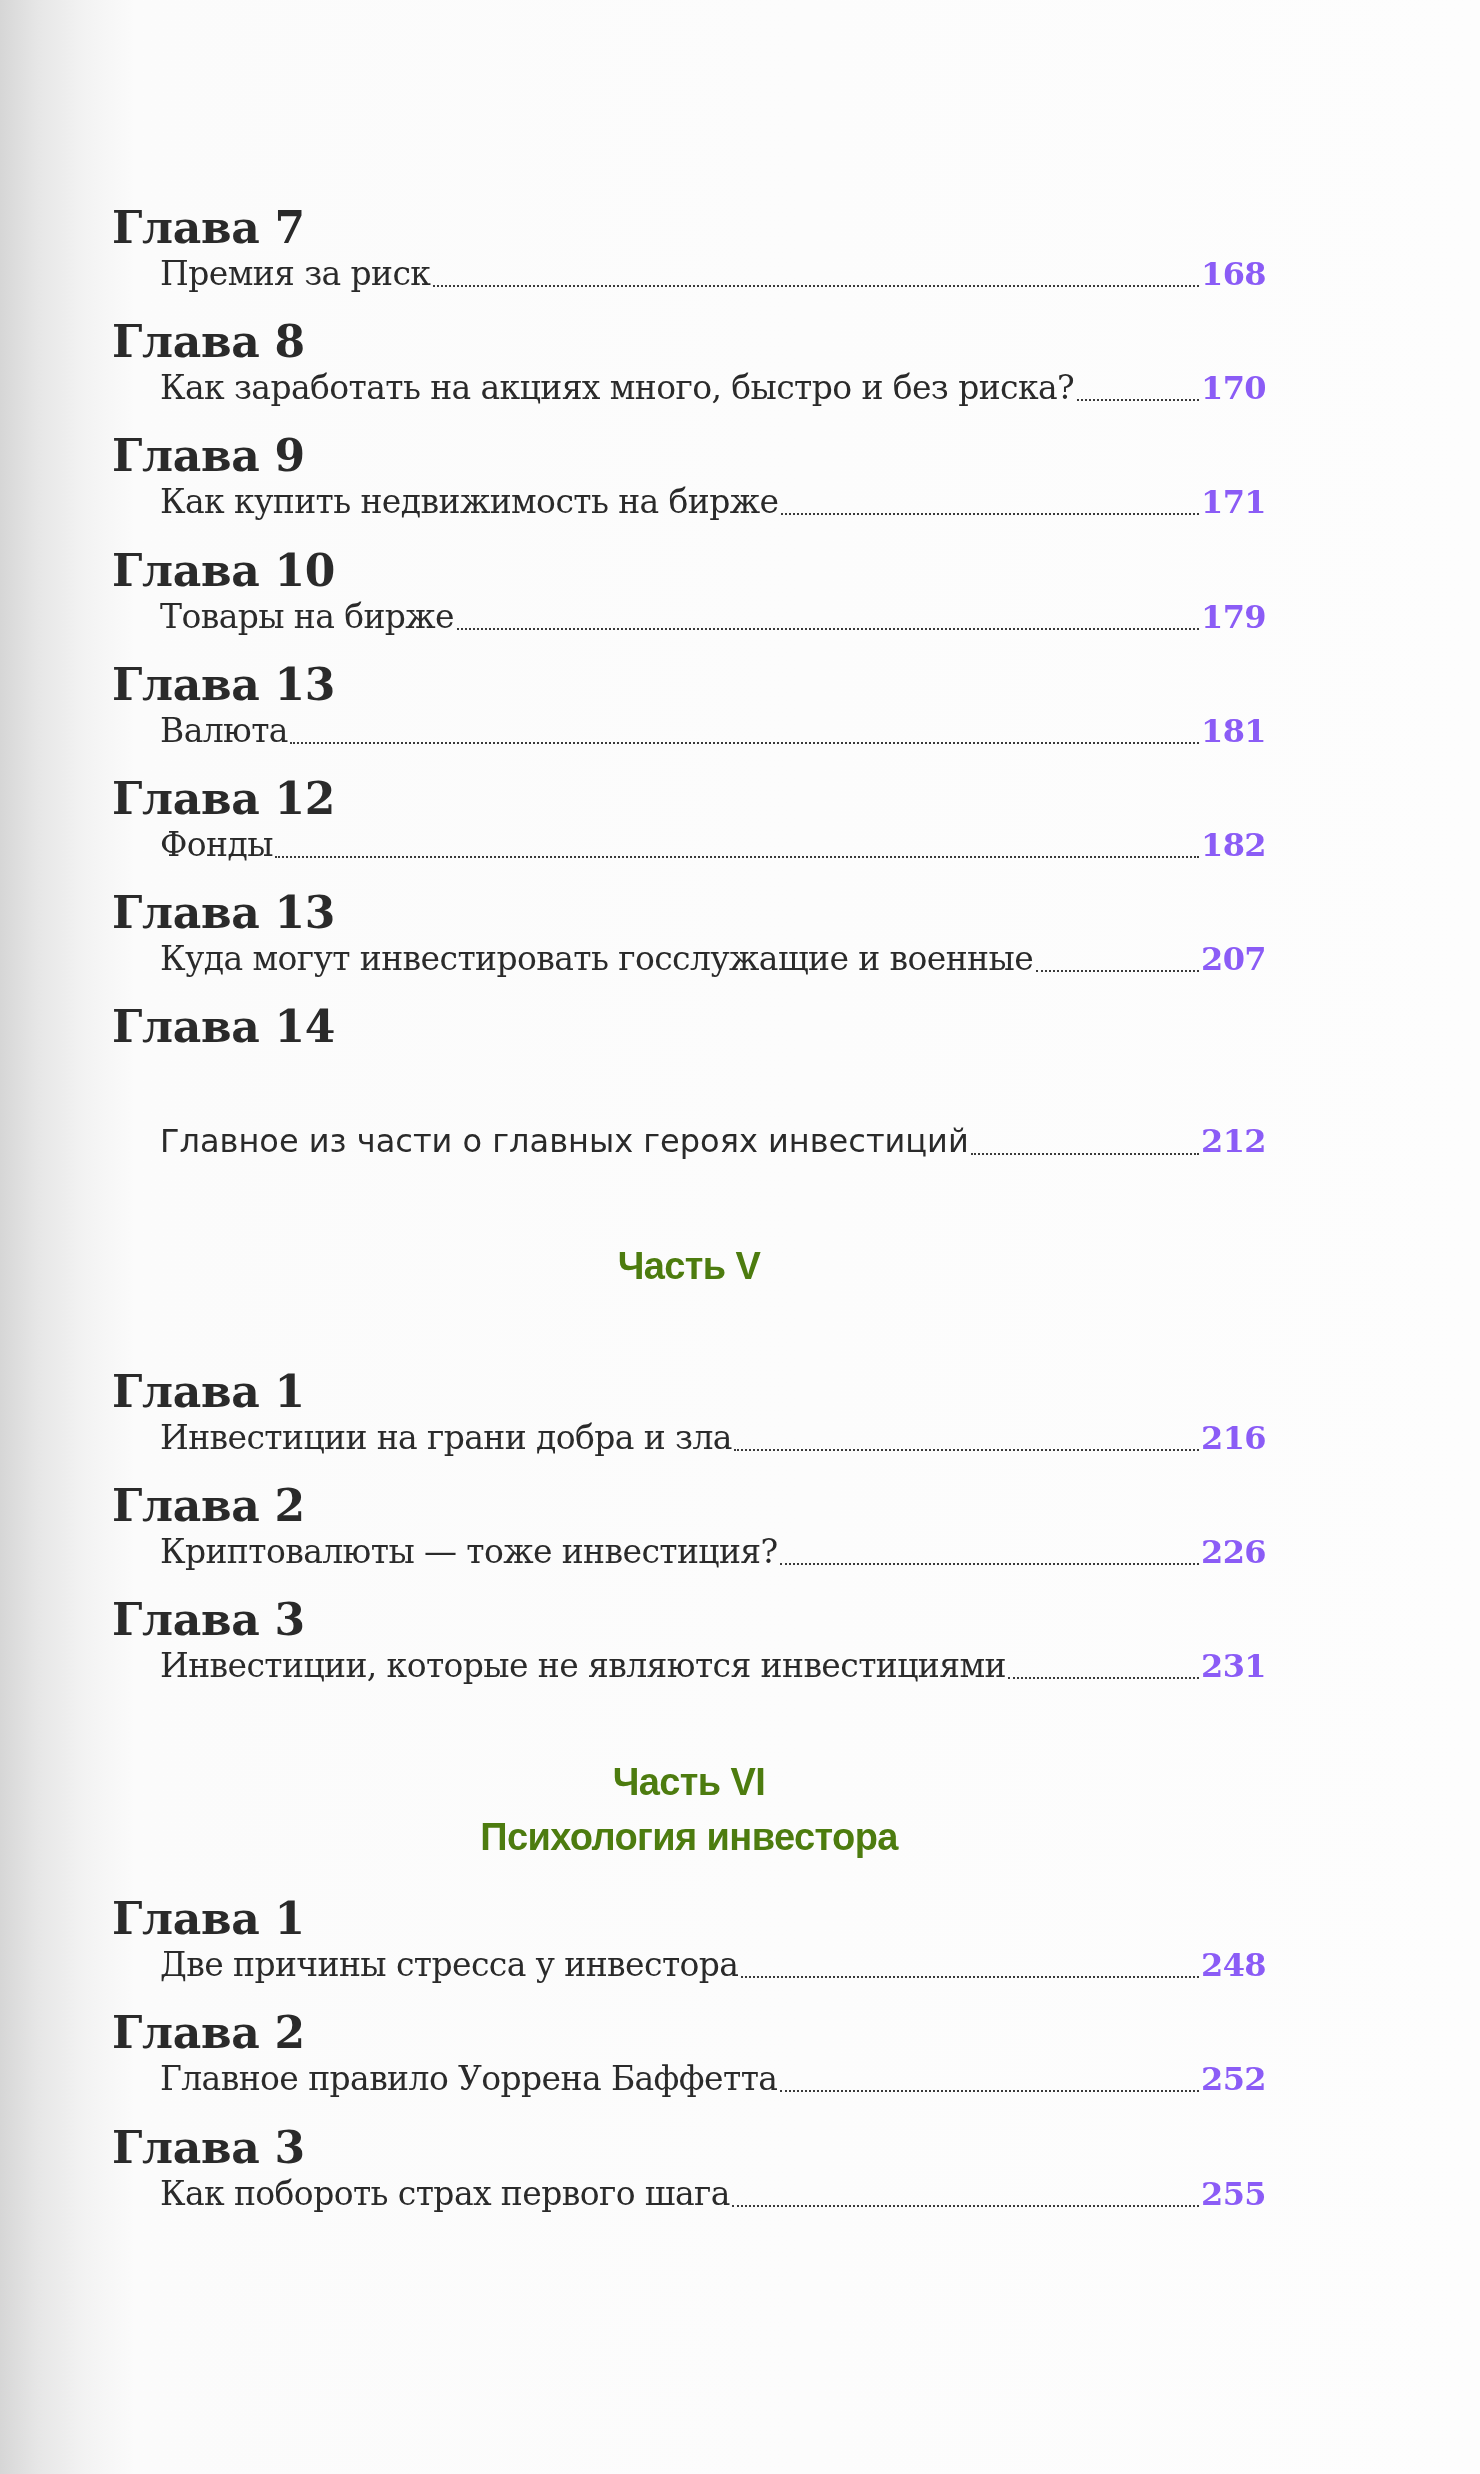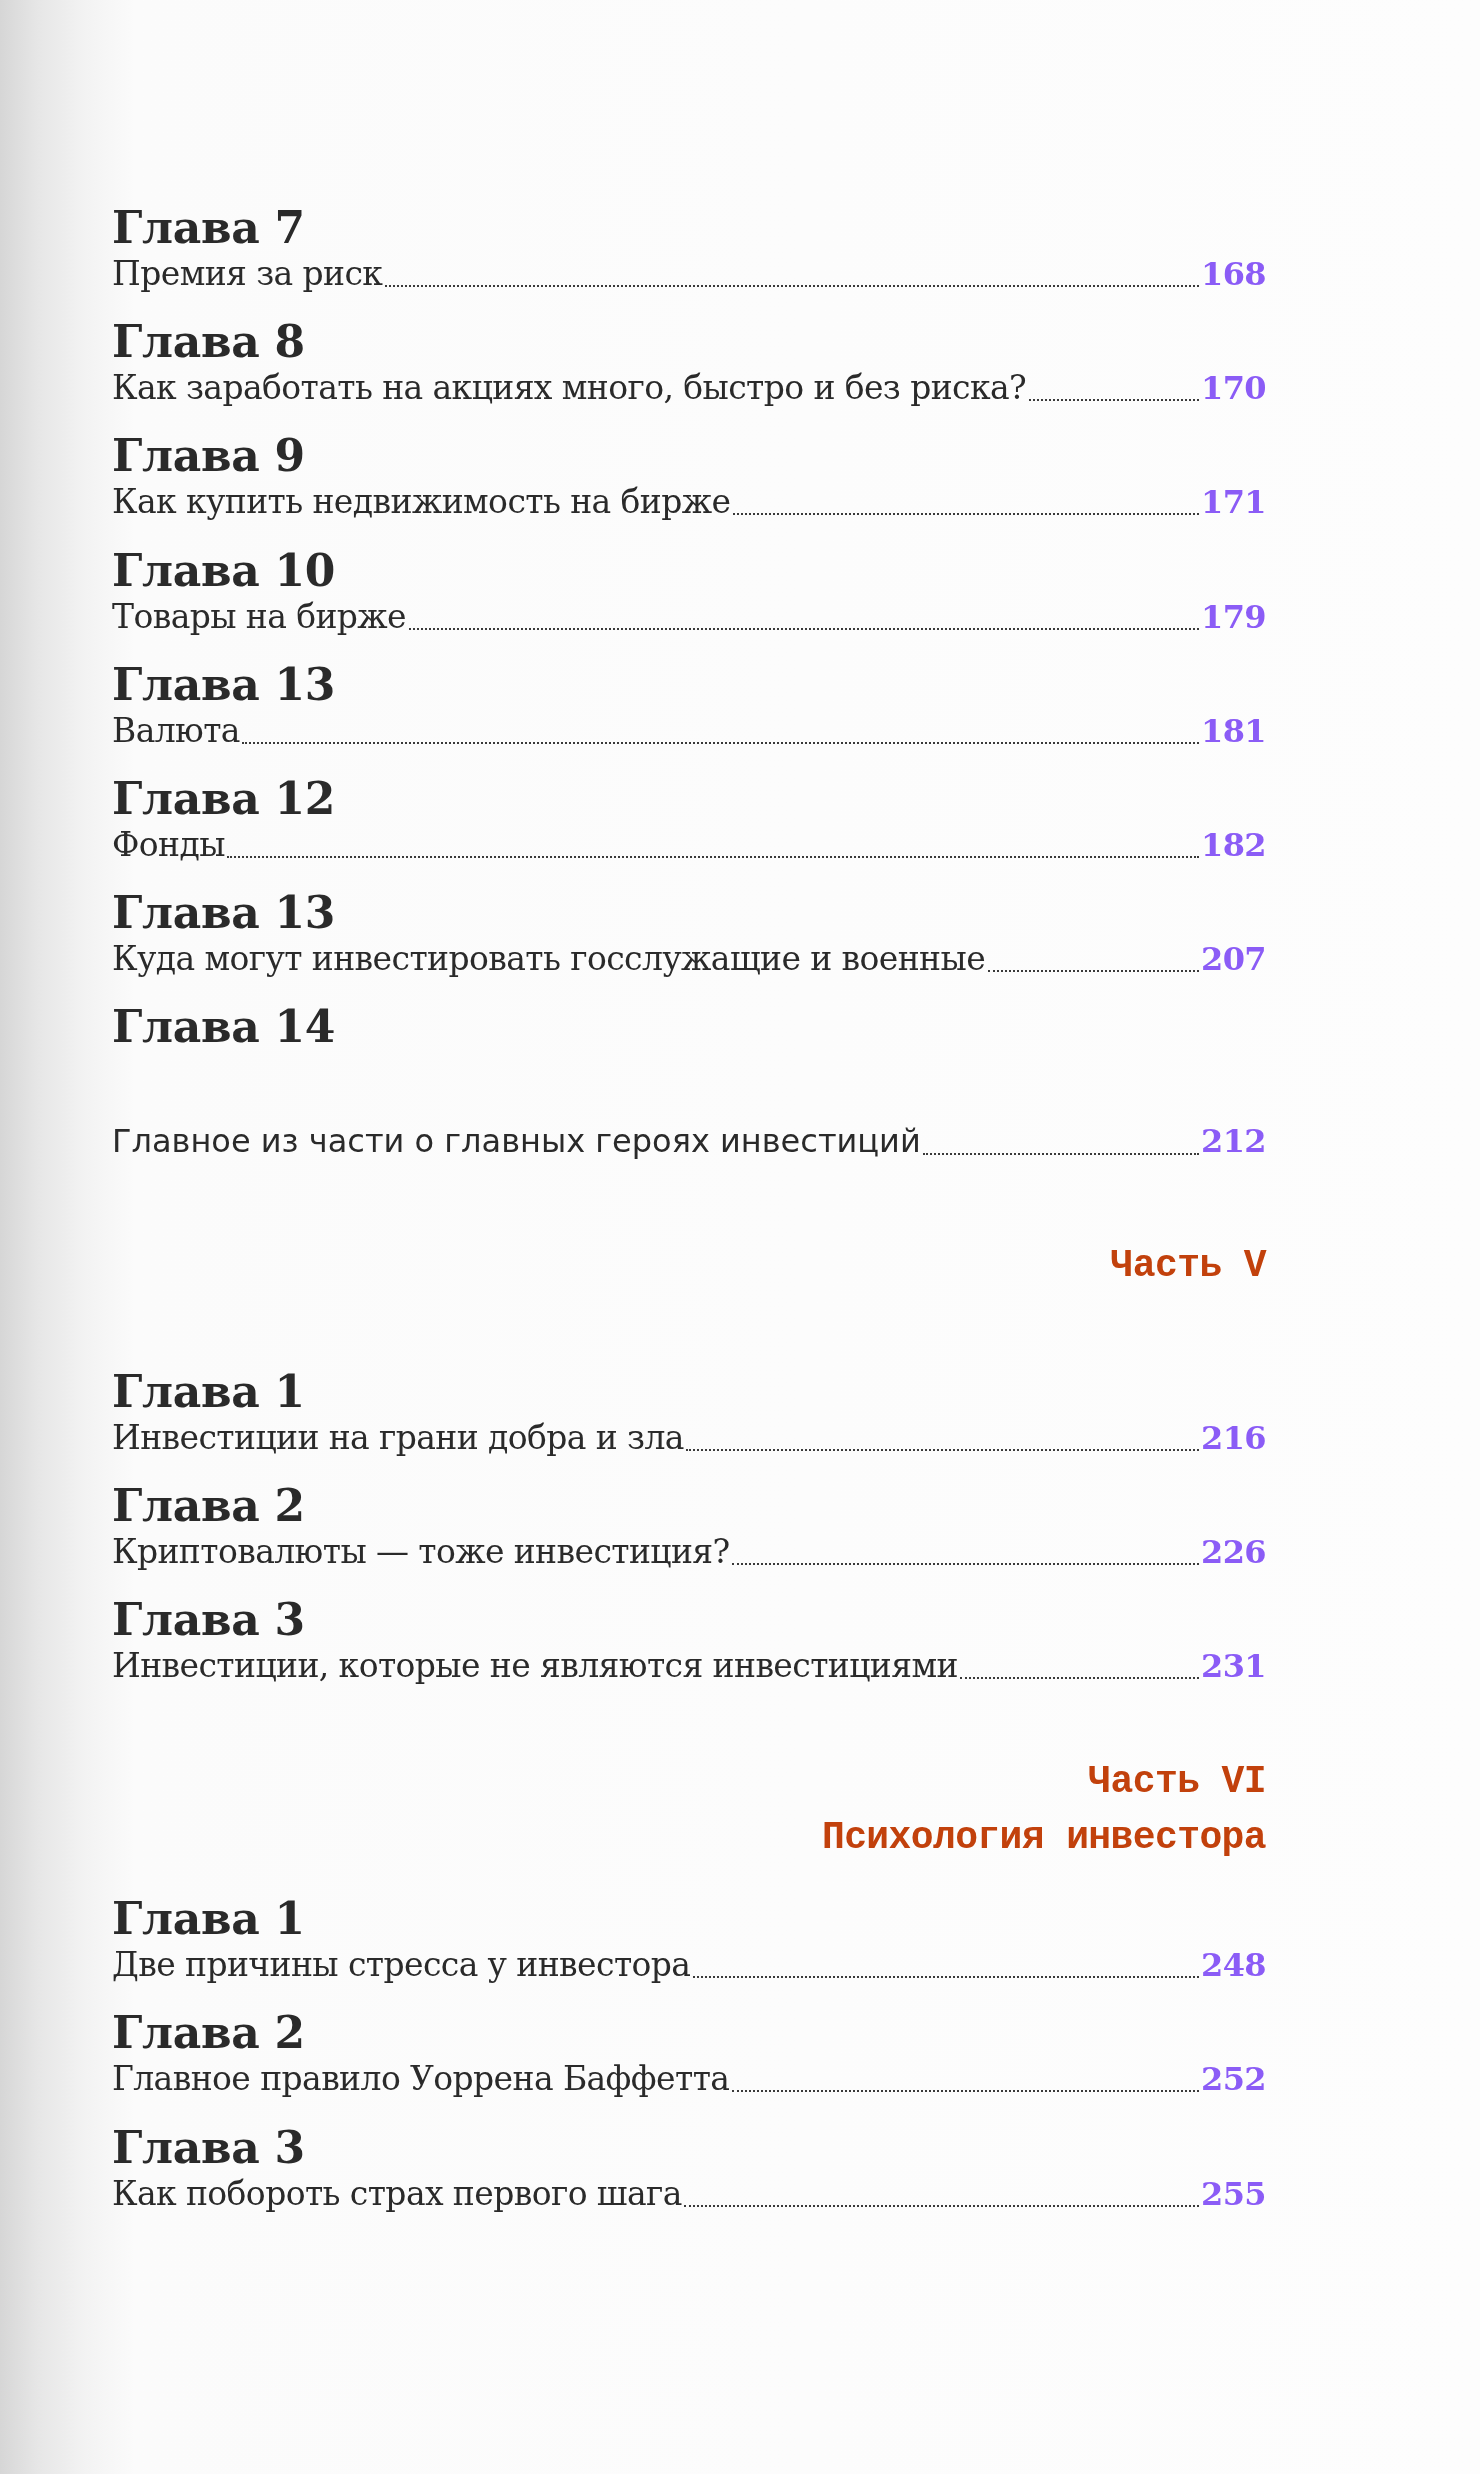--- a/index.html
+++ b/index.html
@@ -20,33 +20,33 @@
     font-size: 44px; line-height: 44px; height: 44px;
     letter-spacing: -0.3px; color: #2a2a2a;
   }
   .ch-row {
     display: flex; align-items: baseline;
     font-family: "DejaVu Serif", serif;
     font-size: 33px; line-height: 47px; height: 47px;
     color: #2a2a2a; letter-spacing: -0.6px;
   }
   .ch-row.sans .ch-title { font-family: "DejaVu Sans", sans-serif; letter-spacing: 0px; font-size: 32px; }
-  .ch-title { white-space: nowrap; flex: 0 0 auto; }
+  .ch-title { white-space: nowrap; flex: 0 0 auto; margin-left: 48px; }
   .leader {
     flex: 1 1 auto; margin: 0 2.5px; height: 0.6px; align-self: flex-end; position: relative; top: -9.8px;
     border-bottom: 2.5px dotted #3a3a3a;
   }
   .page-num {
     font-family: "DejaVu Serif", serif; font-weight: bold;
     font-size: 32px; flex: 0 0 auto; letter-spacing: -0.6px; color: #8b5cf6;
   }
   .part { position: absolute; left: 0; width: 1154px; text-align: center; }
   .part-num, .part-title {
-    font-family: Liberation Mono, monospace; font-weight: bold;
-    color: #c2410c; white-space: nowrap; text-align: right;
+    font-family: Liberation Sans, sans-serif; font-weight: bold;
+    color: #4d7c0f; white-space: nowrap;
   }
   .part-num { font-size: 38px; line-height: 52px; letter-spacing: -0.6px; }
   .part-title { font-size: 38px; line-height: 59px; letter-spacing: -0.6px; }
 </style>
 </head>
 <body>
 
 <div class="page-shade"></div>
 
 <div class="content">

